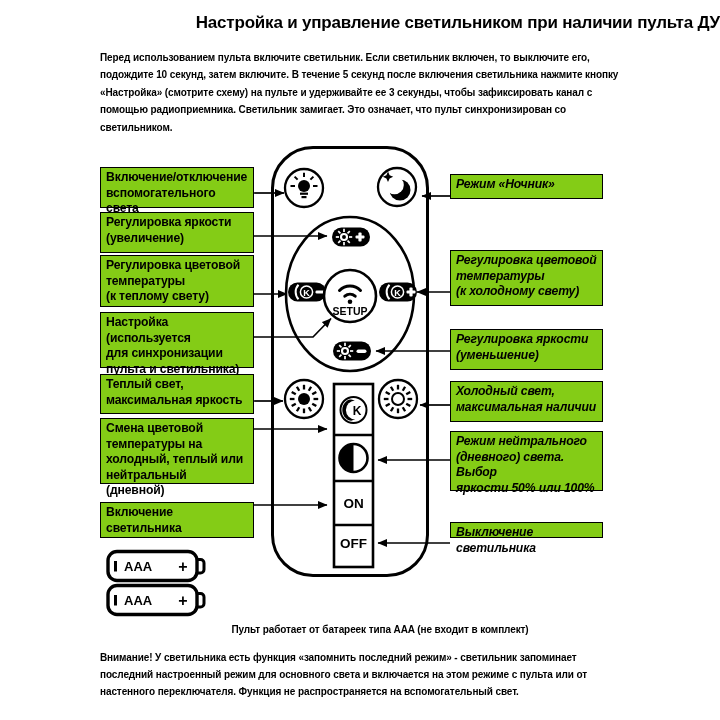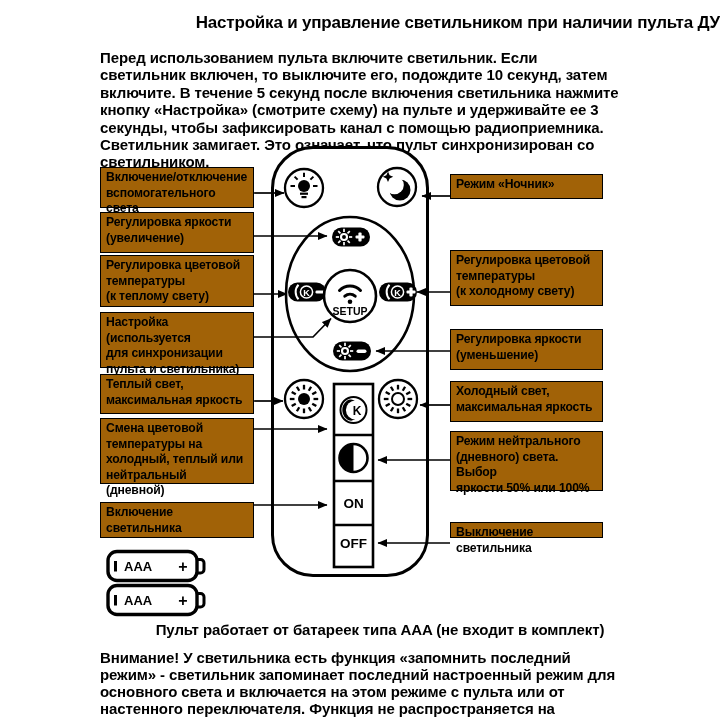--- a/index.html
+++ b/index.html
@@ -1,26 +1,26 @@
 <!DOCTYPE html>
 <html><head>
 <meta charset="utf-8">
 <style>
   * { margin:0; padding:0; box-sizing:border-box; }
   html,body { width:720px; height:720px; }
   body { position:relative; background:#fff; color:#000; font-family:"Liberation Sans",sans-serif; overflow:hidden; }
   .title { position:absolute; top:13px; left:0; width:720px; text-align:right; font-size:17px; font-weight:bold; letter-spacing:-0.2px; }
-  .para { position:absolute; left:100px; width:527px; font-size:15px; font-weight:bold; line-height:17.4px; letter-spacing:-0.1px; }
+  .para { position:absolute; left:100px; width:527px; font-size:10px; font-weight:bold; line-height:17.4px; letter-spacing:-0.1px; }
   #intro { top:49px; }
   #battery-note { top:621px; width:560px;text-align:center; }
   #warning { top:650px; line-height:16.9px; }
-  .lbl { position:absolute; border:1.6px solid #000; background:#a16207; font-size:12.2px; font-weight:bold;
+  .lbl { position:absolute; border:1.6px solid #000; background:#84cc16; font-size:12.2px; font-weight:bold;
          line-height:15.6px; padding:2px 5px; white-space:pre-line; letter-spacing:-0.15px; }
   .left-lbl { left:100px; width:154px; }
-  .right-lbl { left:450px; width:153px; }
+  .right-lbl { left:450px; width:153px;font-style:italic; }
   .remote { position:absolute; left:271px; top:146px; width:158px; height:431px;
             border:3px solid #000; border-radius:42px; background:#fff; }
   svg.overlay { position:absolute; left:0; top:0; z-index:5; pointer-events:none; }
   .blk { fill:#000; } .wht { fill:#fff; }
 </style>
 </head>
 <body>
 
 <div class="title">Настройка и управление светильником при наличии пульта ДУ</div>
 <div class="para" id="intro">Перед использованием пульта включите светильник. Если светильник включен, то выключите его, подождите 10 секунд, затем включите. В течение 5 секунд после включения светильника нажмите кнопку «Настройка» (смотрите схему) на пульте и удерживайте ее 3 секунды, чтобы зафиксировать канал с помощью радиоприемника. Светильник замигает. Это означает, что пульт синхронизирован со светильником.</div>
@@ -44,21 +44,21 @@
 свет</div>
 <div class="lbl left-lbl" style="top:502px;height:36px">Включение светильника</div>
 
 <div class="lbl right-lbl" style="top:174px;height:25px">Режим «Ночник»</div>
 <div class="lbl right-lbl" style="top:250px;height:56px">Регулировка цветовой
 температуры
 (к холодному свету)</div>
 <div class="lbl right-lbl" style="top:329px;height:41px">Регулировка яркости
 (уменьшение)</div>
 <div class="lbl right-lbl" style="top:381px;height:41px">Холодный свет,
-максимальная яркость</div>
+максимальная наличии</div>
 <div class="lbl right-lbl" style="top:431px;height:60px">Режим нейтрального
 (дневного) света. Выбор
 яркости 50% или 100%</div>
 <div class="lbl right-lbl" style="top:522px;height:16px">Выключение светильника</div>
 
 <div class="remote"></div>
 
 <svg class="overlay" width="720" height="720" viewBox="0 0 720 720">
   <defs>
     <marker id="arr" markerWidth="11" markerHeight="10" refX="9" refY="4" orient="auto" markerUnits="userSpaceOnUse">

